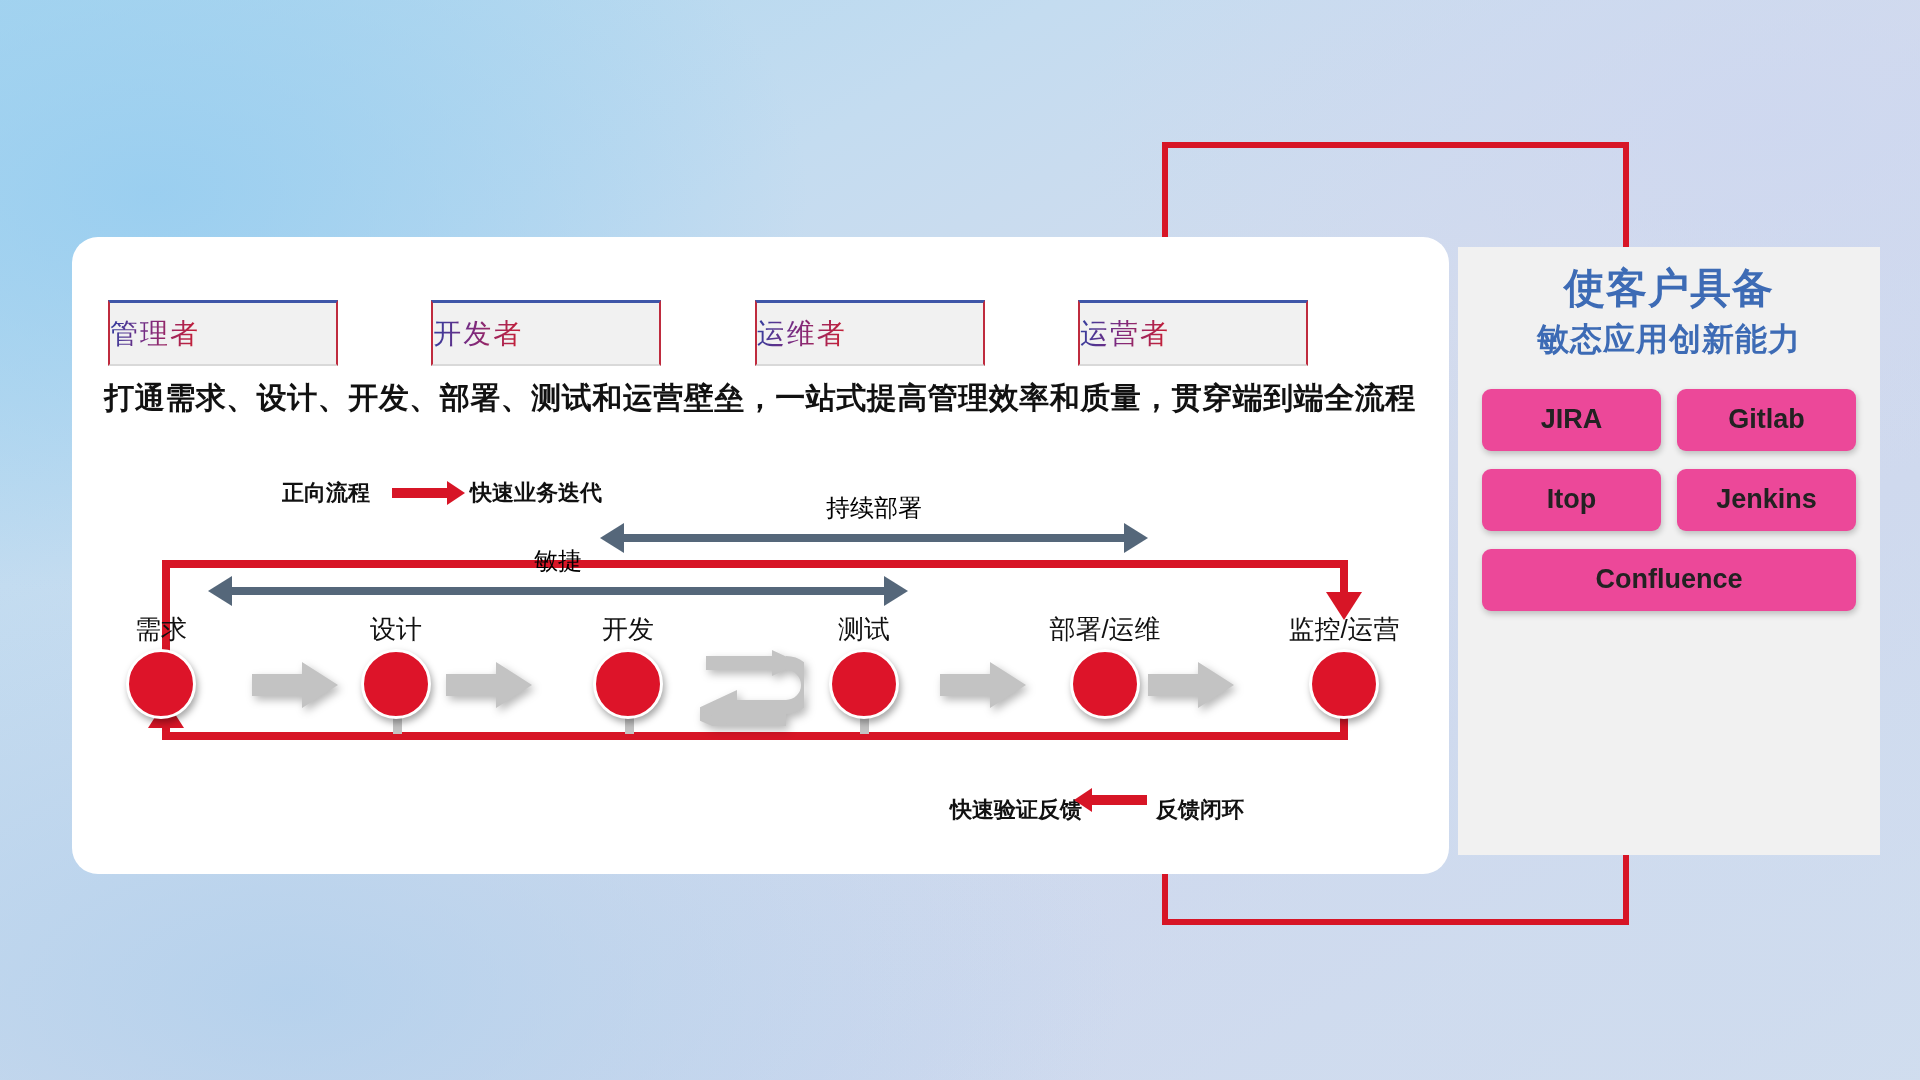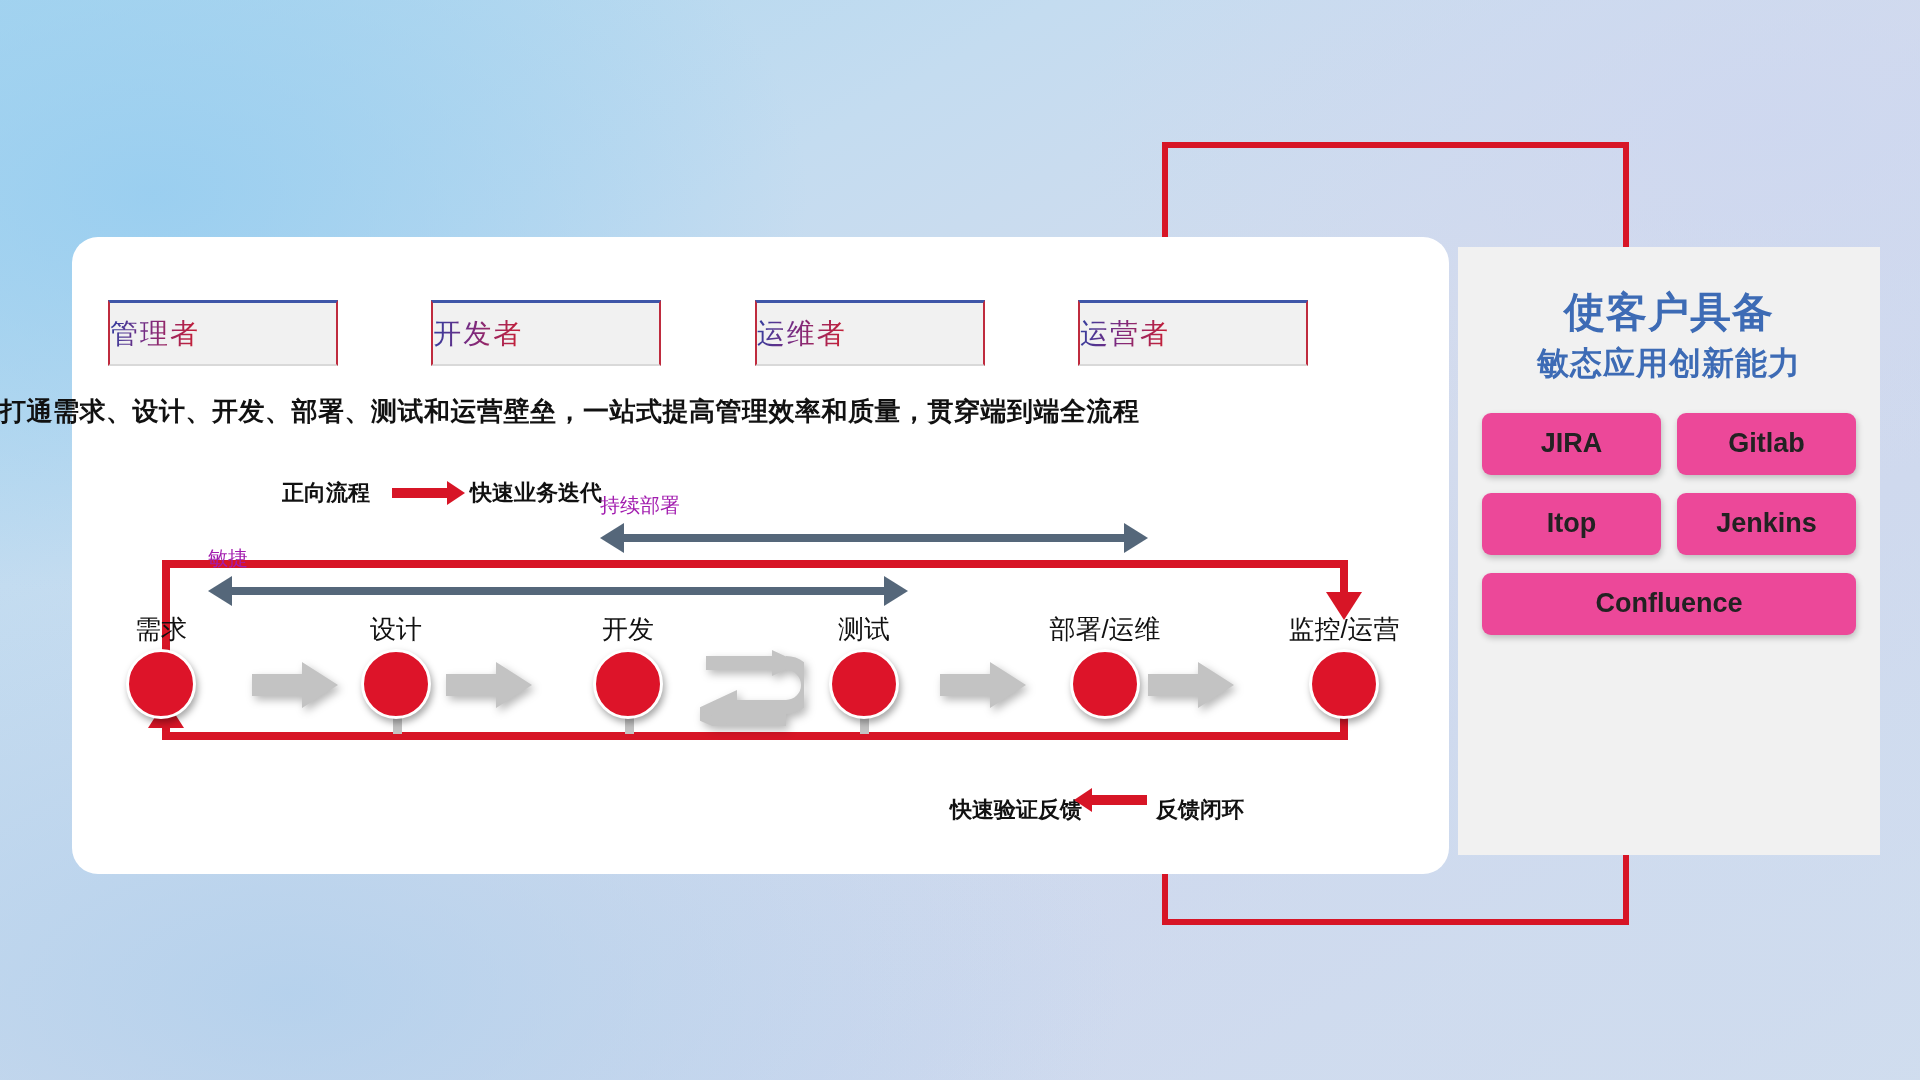--- a/index.html
+++ b/index.html
@@ -67,23 +67,24 @@
     background: linear-gradient(100deg, #2f3fa0 0%, #7a2a80 42%, #cf1f2e 100%);
     -webkit-background-clip: text;
     background-clip: text;
     color: transparent;
     -webkit-text-fill-color: transparent;
   }
 
   
   #headline {
     position: absolute;
-    left: 0; top: 394px;
+    left: 0; top: 378px;
     width: 1520px;
-    font-size: 26px;
+    text-align: center;
+    font-size: 30px;
     font-weight: bold;
     color: #111111;
     letter-spacing: 0.5px;
     z-index: 6;
   }
 
   
   #forward-note {
     position: absolute;
     left: 282px; top: 478px;
@@ -120,23 +121,23 @@
     border-top: 12px solid transparent;
     border-bottom: 12px solid transparent;
   }
 
   
   .dbl-arrow-wrap { position: absolute; z-index: 6; }
   .dbl-arrow-label {
     position: absolute;
     left: 0; top: 0;
     width: 100%;
-    text-align: left;
-    font-size: 20px;
-    color: #a21caf;
+    text-align: center;
+    font-size: 24px;
+    color: #000000;
     white-space: nowrap;
   }
   .dbl-arrow-line {
     position: absolute;
     left: 22px; right: 22px; top: 42px;
     height: 8px;
     background: #55677a;
   }
   .dbl-arrow-head {
     position: absolute;
@@ -248,21 +249,21 @@
 
   
   #right-panel {
     position: absolute;
     left: 1458px; top: 247px;
     width: 422px; height: 608px;
     background: #f1f1f1;
     z-index: 4;
   }
   #panel-title {
-    padding-top: 36px;
+    padding-top: 12px;
     text-align: center;
   }
   .panel-title-line {
     color: #3d6bb5;
     font-weight: bold;
     line-height: 1.42;
     letter-spacing: 1px;
   }
   #panel-title-1 { font-size: 41px; }
   #panel-title-2 { font-size: 32px; text-align: center; }

